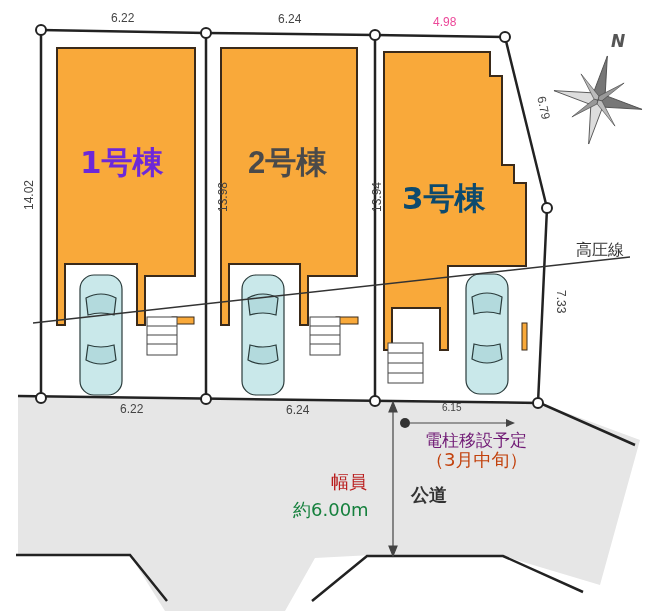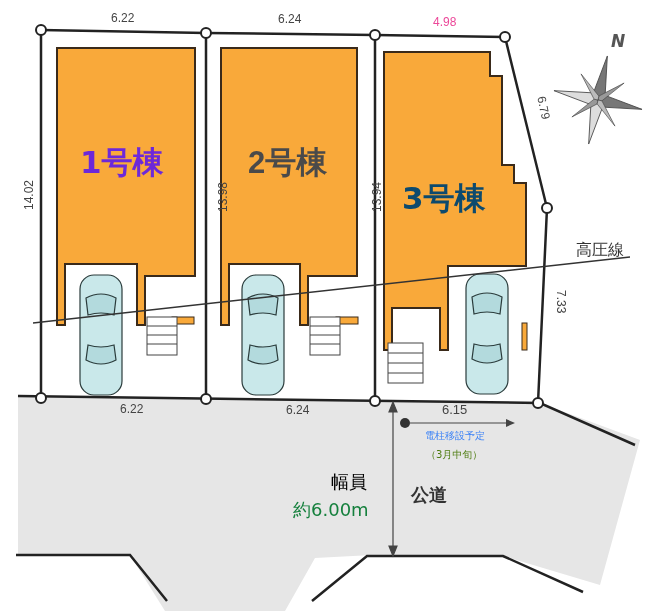--- a/index.html
+++ b/index.html
@@ -113,34 +113,34 @@
   </g>
 </svg>
 
 <div style="position:absolute;left:8px;top:0;width:650px;height:611px;">
 
   <span class="t" style="position:absolute;left:103px;top:11px;font-size:12px;color:#444;font-family:'Liberation Sans',sans-serif;">6.22</span>
   <span style="position:absolute;left:270px;top:12px;font-size:12px;color:#444;font-family:'Liberation Sans',sans-serif;">6.24</span>
   <span style="position:absolute;left:425px;top:15px;font-size:12px;color:#ec4899;font-family:'Liberation Sans',sans-serif;">4.98</span>
   <span style="position:absolute;left:112px;top:402px;font-size:12px;color:#444;font-family:'Liberation Sans',sans-serif;">6.22</span>
   <span style="position:absolute;left:278px;top:403px;font-size:12px;color:#444;font-family:'Liberation Sans',sans-serif;">6.24</span>
-  <span style="position:absolute;left:434px;top:402px;font-size:13px;color:#444;font-family:'Liberation Sans',sans-serif;">6.15</span>
+  <span style="position:absolute;left:434px;top:402px;font-size:10px;color:#444;font-family:'Liberation Sans',sans-serif;">6.15</span>
 
   <span style="position:absolute;left:14px;top:160px;font-size:12px;color:#444;font-family:'Liberation Sans',sans-serif;transform:rotate(-90deg);transform-origin:left top;display:inline-block;top:210px;">14.02</span>
   <span style="position:absolute;left:208px;top:212px;font-size:12px;color:#444;font-family:'Liberation Sans',sans-serif;transform:rotate(-90deg);transform-origin:left top;display:inline-block;">13.98</span>
   <span style="position:absolute;left:362px;top:212px;font-size:12px;color:#444;font-family:'Liberation Sans',sans-serif;transform:rotate(-90deg);transform-origin:left top;display:inline-block;">13.94</span>
   <span style="position:absolute;left:540px;top:95px;font-size:12px;color:#444;font-family:'Liberation Sans',sans-serif;transform:rotate(78deg);transform-origin:left top;display:inline-block;">6.79</span>
   <span style="position:absolute;left:560px;top:290px;font-size:12px;color:#444;font-family:'Liberation Sans',sans-serif;transform:rotate(90deg);transform-origin:left top;display:inline-block;">7.33</span>
 
   <span style="position:absolute;left:72px;top:142px;font-size:31px;font-weight:bold;color:#6d28d9;font-family:'DejaVu Sans',sans-serif;">1号棟</span>
   <span style="position:absolute;left:240px;top:142px;font-size:31px;font-weight:bold;color:#4a4a4a;font-family:Liberation Sans, sans-serif;">2号棟</span>
   <span style="position:absolute;left:394px;top:142px;font-size:31px;font-weight:bold;color:#0c4a6e;font-family:'DejaVu Sans',sans-serif;margin-top:36px;">3号棟</span>
 
   <span style="position:absolute;left:603px;top:31px;font-size:17px;font-weight:bold;font-style:italic;color:#555;font-family:'DejaVu Sans',sans-serif;">N</span>
   <span style="position:absolute;left:568px;top:240px;font-size:16px;color:#333;font-family:'DejaVu Sans',sans-serif;">高圧線</span>
 
-  <span style="position:absolute;left:417px;top:429px;font-size:10px;color:#3b82f6;font-family:'DejaVu Sans',sans-serif;">電柱移設予定</span>
-  <span style="position:absolute;left:418px;top:448px;font-size:10px;color:#4d7c0f;font-family:'DejaVu Sans',sans-serif;">（3月中旬）</span>
+  <span style="position:absolute;left:417px;top:429px;font-size:17px;color:#701a75;font-family:'DejaVu Sans',sans-serif;">電柱移設予定</span>
+  <span style="position:absolute;left:418px;top:448px;font-size:18px;color:#c2410c;font-family:'DejaVu Sans',sans-serif;">（3月中旬）</span>
 
-  <span style="position:absolute;left:313px;top:470px;font-size:18px;color:#000000;font-family:'DejaVu Sans',sans-serif;padding-left:10px;">幅員</span>
+  <span style="position:absolute;left:313px;top:470px;font-size:18px;color:#b91c1c;font-family:'DejaVu Sans',sans-serif;padding-left:10px;">幅員</span>
   <span style="position:absolute;left:285px;top:498px;font-size:18px;color:#15803d;font-family:'DejaVu Sans',sans-serif;">約6.00m</span>
   <span style="position:absolute;left:403px;top:483px;font-size:18px;color:#333;font-family:'DejaVu Sans',sans-serif;font-weight:bold;">公道</span>
 </div>
 
 </body></html>

